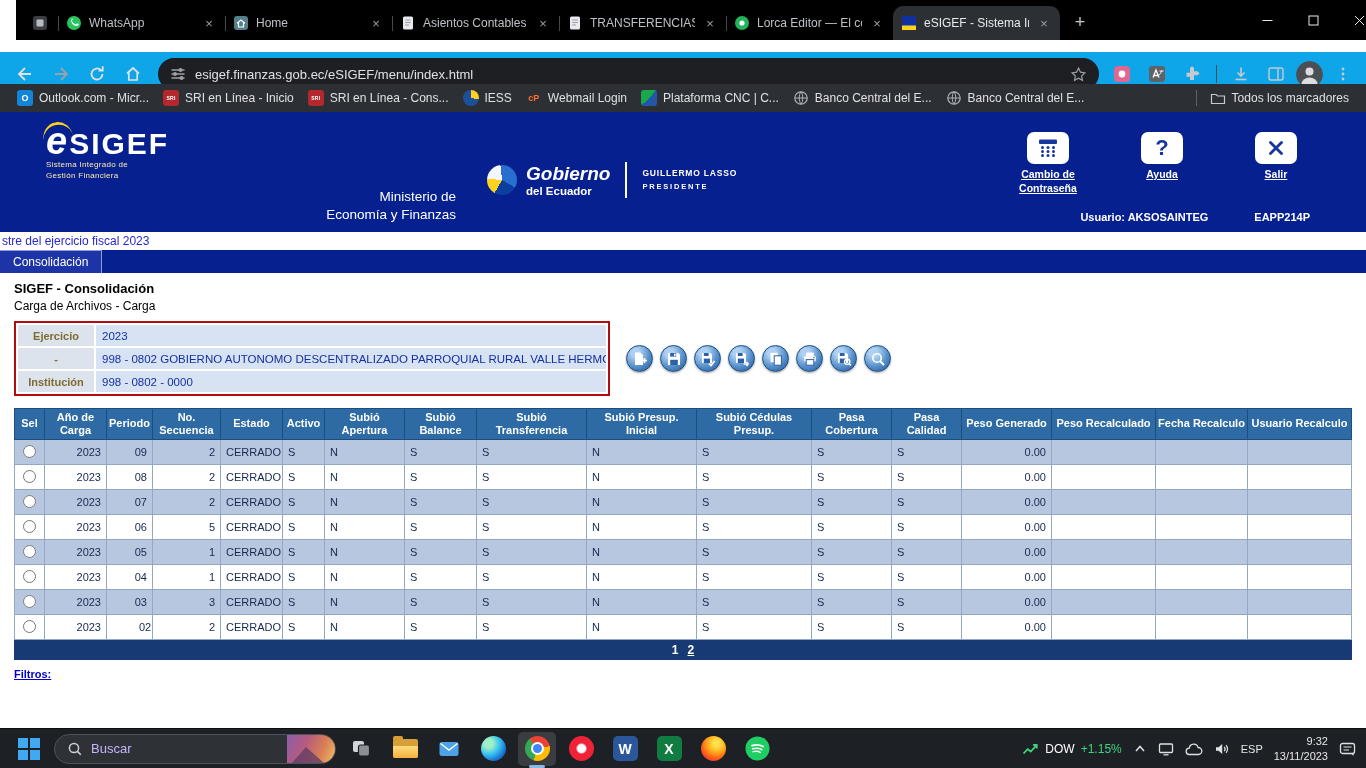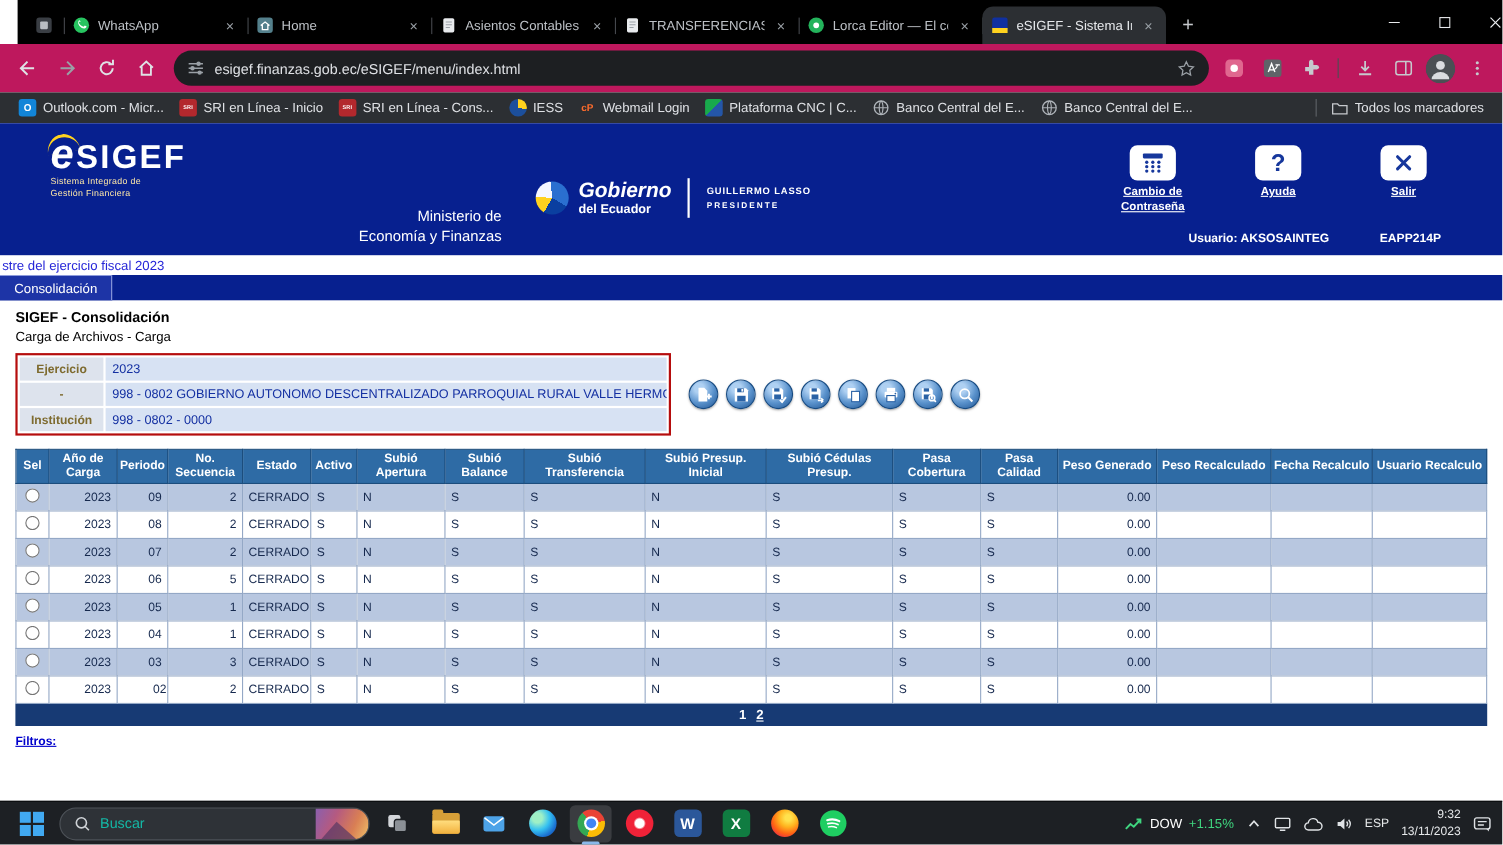--- a/index.html
+++ b/index.html
@@ -13,21 +13,21 @@
 .tab.pinned{width:36px;justify-content:center}
 .tab.active{background:#2c2f33;color:#e8eaed}
 .tab:not(.active)::after{content:'';position:absolute;right:-1px;top:10px;width:1px;height:15px;background:#45484d}
 .tab-title{flex:1;min-width:0;white-space:nowrap;overflow:hidden}
 .tab-close{width:16px;height:16px;border-radius:50%;display:flex;align-items:center;justify-content:center;font-size:13px;color:#9aa0a6;flex:0 0 auto}
 .newtab{width:28px;height:28px;margin:0 0 4px 6px;border-radius:50%;display:flex;align-items:center;justify-content:center;color:#c6c9cd;font-size:18px;flex:0 0 auto}
 .win-controls{display:flex;height:40px;flex:0 0 auto}
 .win-btn{width:46px;display:flex;align-items:center;justify-content:center}
 
 
-.navbar{position:absolute;top:40px;left:0;width:100%;height:44px;background:#be185d;display:flex;align-items:center;padding:0 8px;gap:2px}
+.navbar{position:absolute;top:52px;left:0;width:100%;height:44px;background:#0ea5e9;display:flex;align-items:center;padding:0 8px;gap:2px}
 .nav-btn{width:34px;height:34px;border-radius:50%;display:flex;align-items:center;justify-content:center;flex:0 0 auto}
 .omnibox{flex:1;min-width:0;height:32px;margin:0 6px;background:#1d1f22;border-radius:16px;display:flex;align-items:center;gap:9px;padding:0 12px;font-size:13px;color:#dfe1e5}
 .omni-url{flex:1;min-width:0;white-space:nowrap;overflow:hidden}
 .nav-right{display:flex;align-items:center;gap:5px;flex:0 0 auto}
 .ext-btn{width:30px;height:30px;display:flex;align-items:center;justify-content:center;border-radius:50%}
 .nav-sep{width:1px;height:18px;background:#4a4e53;margin:0 4px}
 .avatar{width:27px;height:27px;border-radius:50%;overflow:hidden;display:flex;align-items:center;justify-content:center}
 
 
 .bookmarks{position:absolute;top:84px;left:0;width:100%;height:28px;background:#2c2f33;display:flex;align-items:center;padding:0 10px;font-size:12px;color:#dfe1e5}
@@ -89,21 +89,21 @@
 .pg2{text-decoration:underline;cursor:pointer}
 .filters{display:inline-block;margin-top:8px;font-size:11px;font-weight:bold;color:#0000cc;text-decoration:underline;cursor:pointer}
 
 
 .taskbar{position:absolute;left:0;bottom:0;width:100%;height:40px;background:#1d2024;border-top:1px solid #0c0d0f;display:flex;align-items:center;padding:0 10px;gap:6px}
 .tb-btn{width:38px;height:34px;border-radius:5px;display:flex;align-items:center;justify-content:center;position:relative;flex:0 0 auto;cursor:pointer}
 .tb-btn.active{background:rgba(255,255,255,.13)}
 .tb-btn.active::after{content:'';position:absolute;bottom:-2px;left:50%;transform:translateX(-50%);width:16px;height:3px;border-radius:2px;background:#8ab8ea}
 .win-start{display:grid;grid-template-columns:10px 10px;grid-template-rows:10px 10px;gap:2px}
 .win-start span{background:#41a9f1}
-.search-pill{width:282px;height:30px;border-radius:15px;background:#2e3237;border:1px solid #4e5359;display:flex;align-items:center;gap:8px;padding-left:12px;color:#14b8a6;font-size:13px;overflow:hidden;flex:0 0 auto;cursor:pointer}
+.search-pill{width:282px;height:30px;border-radius:15px;background:#2e3237;border:1px solid #4e5359;display:flex;align-items:center;gap:8px;padding-left:12px;color:#c4b5fd;font-size:13px;overflow:hidden;flex:0 0 auto;cursor:pointer}
 .search-img{margin-left:auto;width:48px;height:28px;position:relative;background:linear-gradient(115deg,#8a5fae 0%,#b55a80 35%,#d97f54 70%,#efc169 100%)}
 .search-img::after{content:'';position:absolute;bottom:0;left:5px;border-left:14px solid transparent;border-right:18px solid transparent;border-bottom:16px solid #5c3a66;opacity:.75}
 .app-ico{width:25px;height:25px;border-radius:50%;position:relative}
 .edge-ico{background:radial-gradient(circle at 30% 30%,#9ff0c6 0 18%,#35c1f1 45%,#1b6fd0 72%,#124a9e 100%)}
 .chrome-ico{background:conic-gradient(from -40deg,#ea4335 0 33%,#fbbc05 0 66%,#34a853 0 100%)}
 .chrome-ico::before{content:'';position:absolute;inset:6px;border-radius:50%;background:#fff}
 .chrome-ico::after{content:'';position:absolute;inset:8px;border-radius:50%;background:#4285f4}
 .opera-ico{background:radial-gradient(circle at 50% 50%,#fff 0 22%,#f02238 32% 100%)}
 .firefox-ico{background:radial-gradient(circle at 62% 30%,#ffe14d 0 12%,#ffb41f 35%,#ff6314 62%,#d8046a 100%)}
 .office-ico{width:25px;height:25px;border-radius:5px;display:flex;align-items:center;justify-content:center;color:#fff;font-weight:bold;font-size:14px}

